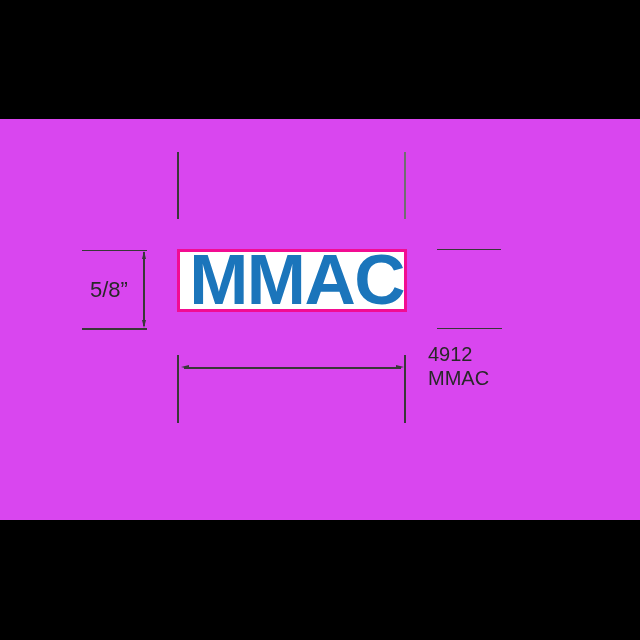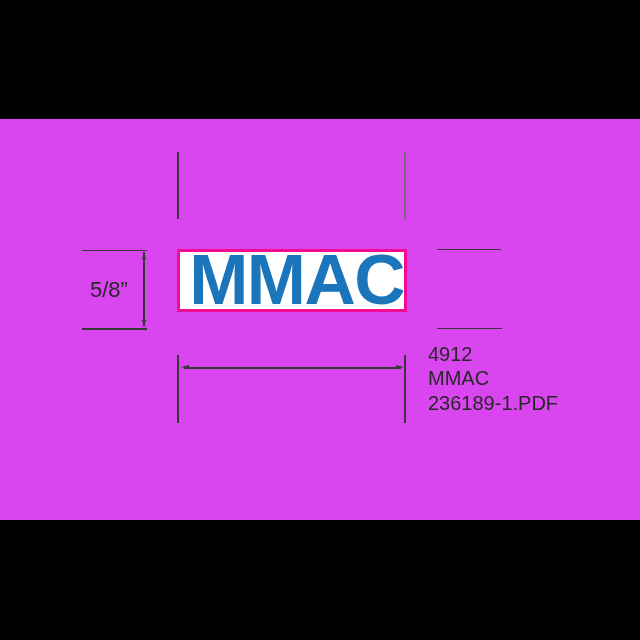--- a/index.html
+++ b/index.html
@@ -139,16 +139,15 @@
   <div class="line h-dim-line"></div>
   <div class="arrow arrow-left"></div>
   <div class="arrow arrow-right"></div>
 
   <div class="line right-ext-top"></div>
   <div class="line right-ext-bottom"></div>
 
   <div class="notes">
     <div>4912</div>
     <div>MMAC</div>
-    <div>236189-1.PDF</div>
   </div>
 
 </div>
 
 </body></html>

